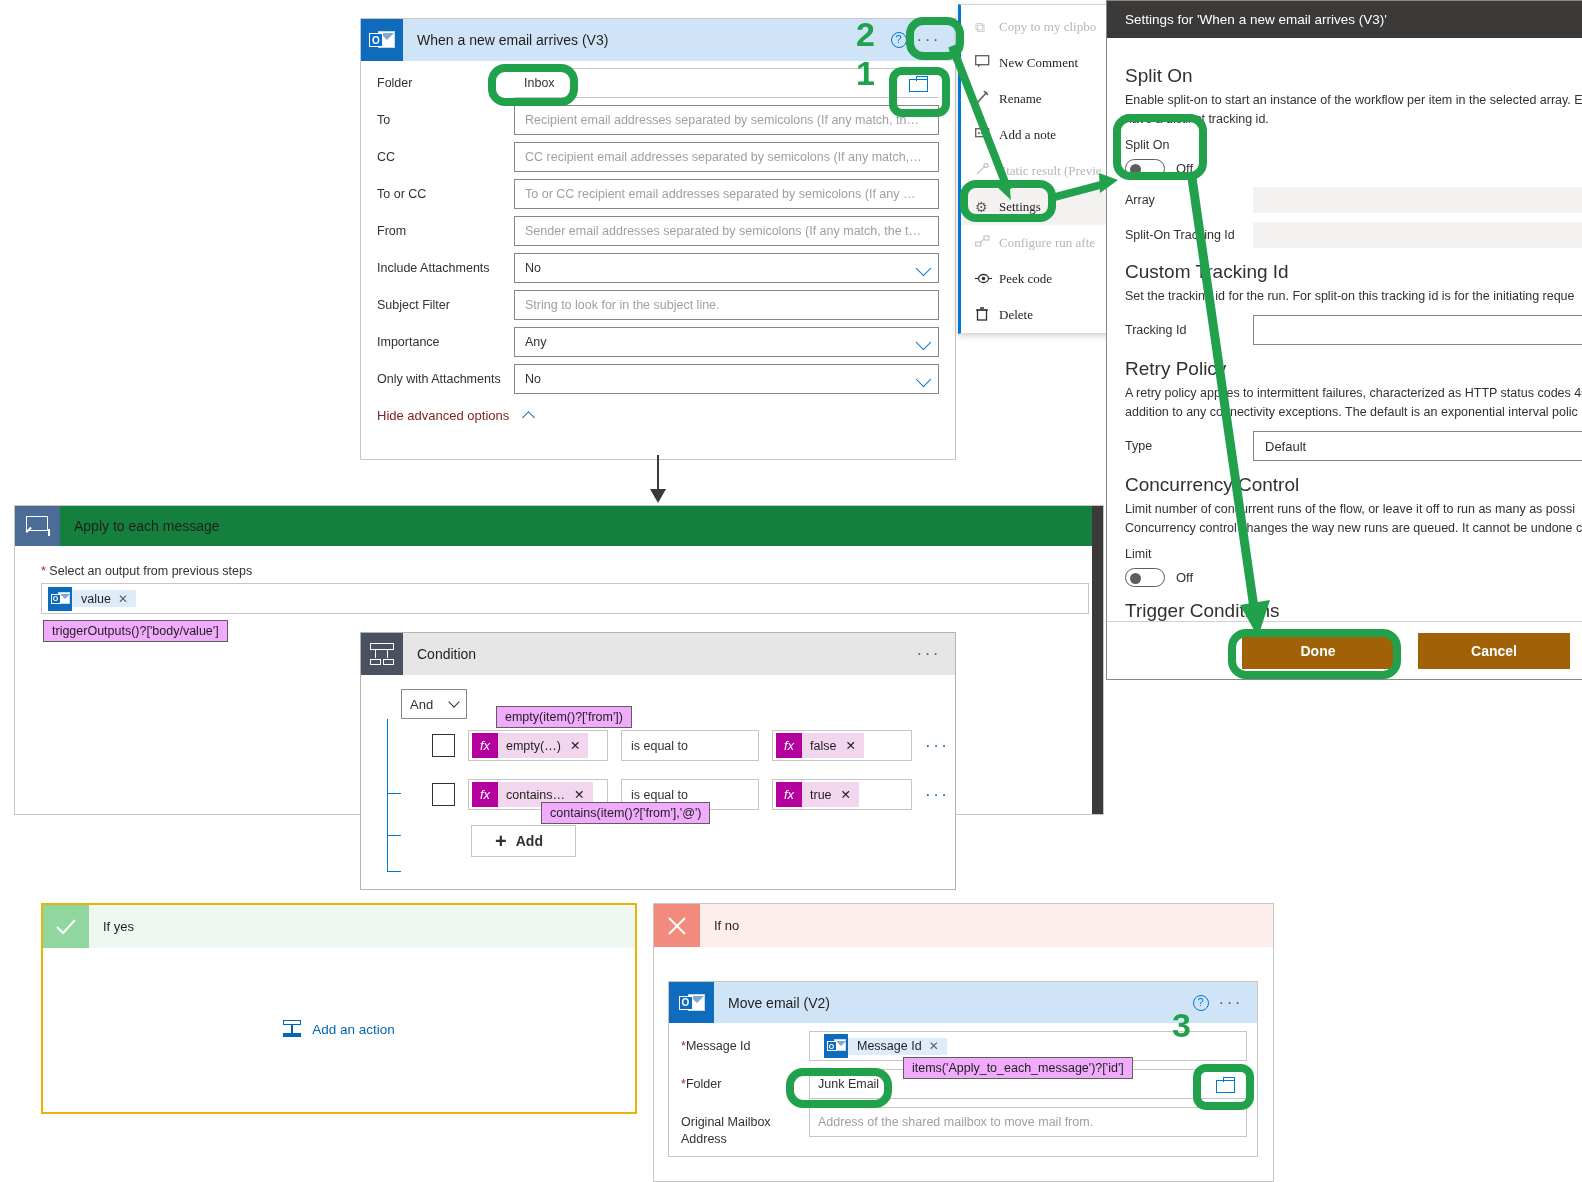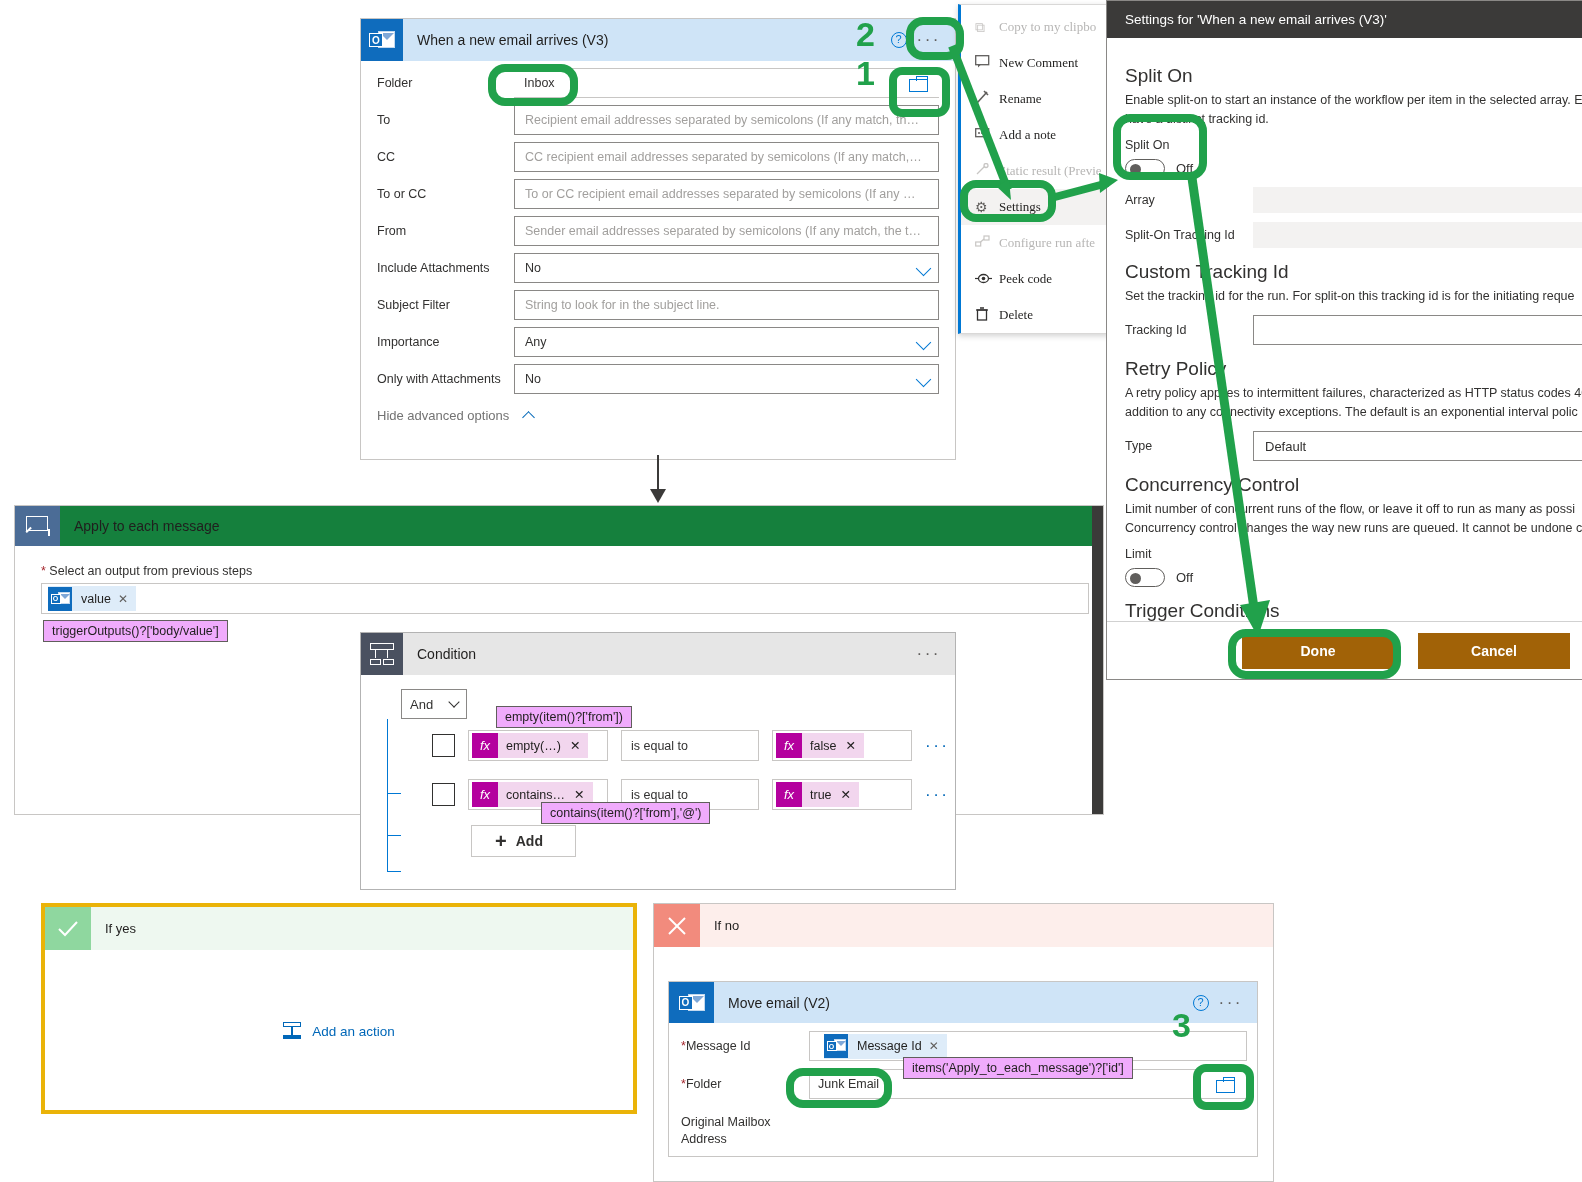--- a/index.html
+++ b/index.html
@@ -29,21 +29,21 @@
   .field-row { display:flex; align-items:center; padding:0 16px; margin-top:7px; }
   .field-label { width:137px; flex:0 0 137px; font-size:12.5px; color:#323130; }
   .field-ctl { position:relative; flex:1 1 auto; height:30px;
                border:1px solid #8a8886; background:#fff; display:flex; align-items:center; padding:0 10px;
                font-size:12.5px; color:#323130; }
   .field-ctl.ph { color:#a19f9d; }
   .field-ctl.plain { border:none; border-bottom:1px solid #c8c6c4; border-top:1px solid #c8c6c4; }
   .chev { position:absolute; right:9px; top:9px; width:11px; height:11px;
           border-right:1.6px solid #0078d4; border-bottom:1.6px solid #0078d4;
           transform:rotate(45deg); }
-  .adv-link { padding:14px 16px 0 16px; color:#737373; font-size:13px; display:flex; align-items:center; gap:15px; }
+  .adv-link { padding:14px 16px 0 16px; color:#7f1d1d; font-size:13px; display:flex; align-items:center; gap:15px; }
   .chev-sm { width:9px; height:9px; border-right:1.6px solid #0067b8; border-bottom:1.6px solid #0067b8;
              transform:rotate(-135deg); margin-top:4px; }
   .folder-ico { width:18px; height:15px; position:relative; }
   .folder-ico:before { content:""; position:absolute; left:0; top:3px; width:17px; height:11px;
                        border:1.6px solid #0078d4; }
   .folder-ico:after { content:""; position:absolute; left:7px; top:0px; width:10px; height:4px;
                       border:1.6px solid #0078d4; border-bottom:none; }
 
   
   #ctxmenu { position:absolute; left:958px; top:4px; width:152px; height:330px;
@@ -83,21 +83,21 @@
          display:flex; align-items:center; justify-content:center; }
 
   
   #foreach { position:absolute; left:14px; top:505px; width:1090px; height:310px;
              background:#fff; border:1px solid #c8c6c4; }
   #foreach .card-head { background:#15803d; height:40px; }
   #foreach .card-icon { background:#4b6c96; width:45px; flex:0 0 45px; height:40px; }
   .req-lbl { font-size:12.5px; padding:18px 0 5px 26px; color:#323130; }
   .req-star { color:#a4262c; }
   .token-box { margin:0 14px 0 26px; height:31px; border:1px solid #c8c6c4; display:flex; align-items:center; }
-  .token { display:flex; align-items:center; background:#deecf9; height:25px; margin-left:6px; padding-right:8px; }
+  .token { display:flex; align-items:center; background:#deecf9; height:17px; margin-left:6px; padding-right:8px; }
   .token .tico { width:24px; height:24px; background:#0f6cbd; display:flex; align-items:center; justify-content:center; }
   .token .tlbl { font-size:12.5px; padding:0 7px 0 9px; color:#201f1e; }
   .token .tx { color:#605e5c; font-size:12px; }
   .tooltip { position:absolute; background:#f0abfc; border:1px solid #605e5c; font-size:12.5px;
              padding:3px 8px; color:#201f1e; white-space:nowrap; }
   .vscroll { position:absolute; right:0; top:0; width:11px; height:100%; background:#f0f0f0; }
   .vscroll i { position:absolute; right:0; top:0; width:11px; height:100%; background:#3b3a39; display:block; }
 
   
   #condition { left:360px; top:632px; width:596px; height:258px; border:1px solid #b3b3b3; }
@@ -118,21 +118,21 @@
   .opsel { width:138px; height:31px; border:1px solid #c8c6c4; display:flex; align-items:center;
            justify-content:space-between; padding:0 9px; font-size:12.5px; background:#fff; }
   .rowdots { letter-spacing:2.5px; color:#0067b8; font-size:17px; line-height:8px; }
   .addbtn { width:105px; height:32px; border:1px solid #c8c6c4; display:flex; align-items:center;
             justify-content:center; gap:9px; margin-left:70px; margin-top:15px; font-size:14px;
             font-weight:bold; background:#fff; }
   .bluebar { position:absolute; left:26px; top:44px; width:1px; height:152px; background:#0078d4; }
   .bstub { position:absolute; left:26px; width:14px; height:1px; background:#0078d4; }
 
   
-  #ifyes { left:41px; top:903px; width:596px; height:211px; border:4px solid #eab308; }
+  #ifyes { left:41px; top:903px; width:596px; height:211px; border:2px solid #eab308; }
   #ifyes .bhead { height:43px; background:#eef8f0; display:flex; align-items:center; }
   #ifyes .bico { width:46px; height:43px; background:#8fd79f; display:flex; align-items:center; justify-content:center; }
   #ifno { left:653px; top:903px; width:621px; height:279px; border:1px solid #c8c6c4; }
   #ifno .bhead { height:43px; background:#fdeeeb; display:flex; align-items:center; }
   #ifno .bico { width:46px; height:43px; background:#f28b7d; display:flex; align-items:center; justify-content:center; }
   .blbl { font-size:13px; padding-left:14px; color:#201f1e; }
   .addaction { display:flex; align-items:flex-end; justify-content:center; gap:11px; color:#0067b8;
                font-size:13.5px; margin-top:72px; }
   .addact-ico { width:18px; height:17px; position:relative; }
   .addact-ico .t { position:absolute; left:0; top:0; width:18px; height:5px; border:1.3px solid #0067b8; }
@@ -592,20 +592,21 @@
       <span class="req-star">*</span><span>Folder</span>
     </div>
     <div class="mctl">
       <span>Junk Email</span>
       <span class="folder-ico" style="position:absolute;right:12px;top:7px"></span>
     </div>
   </div>
 
   <div class="mrow">
     <div class="mlabel">Original Mailbox Address</div>
+    <div class="mctl ph">Address of the shared mailbox to move mail from.</div>
   </div>
 </div>
 
 <div class="tooltip" style="left:903px;top:1057px">items('Apply_to_each_message')?['id']</div>
 
 <svg id="overlay">
   <g fill="none" stroke="#21a14b" stroke-width="8" stroke-linecap="round" stroke-linejoin="round">
 
     <rect x="893" y="71" width="53" height="42" rx="9"></rect>
 

